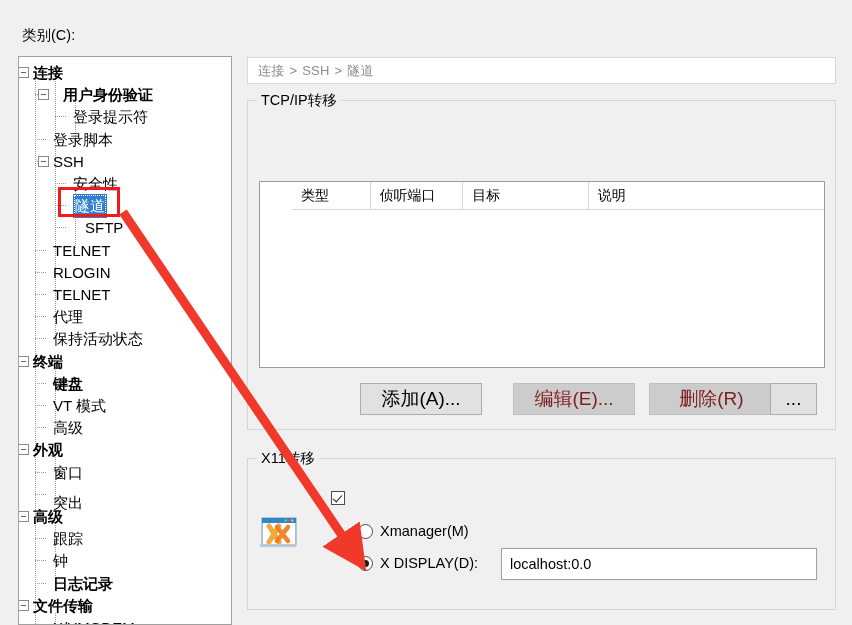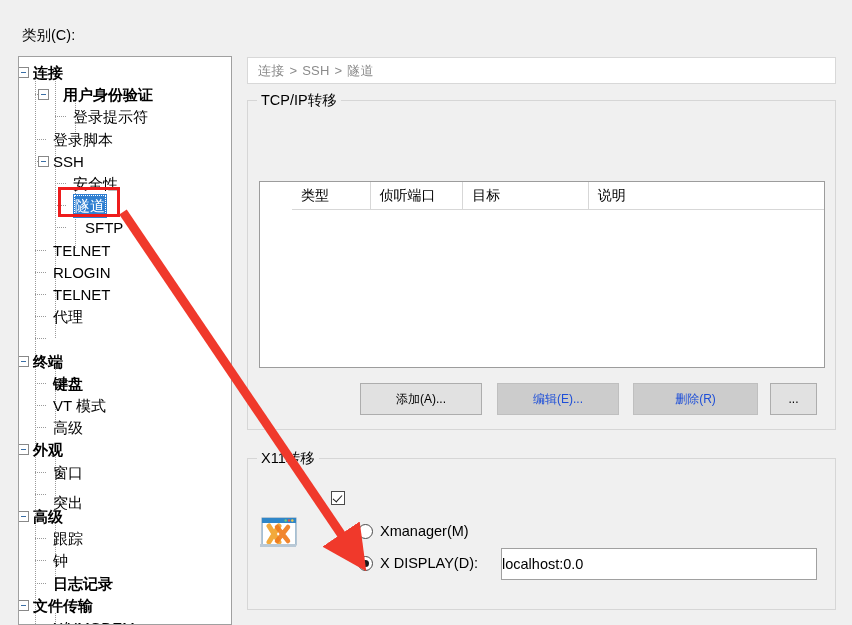--- a/index.html
+++ b/index.html
@@ -171,30 +171,31 @@
   .lv-th:last-child { border-right: none; }
   .lv-body { height: 158px; background: #fff; }
 
   
   .btn {
     position: absolute;
     height: 32px;
     background: #e1e1e1;
     border: 1px solid #adadad;
     box-sizing: border-box;
-    font-size: 12px;
+    font-size: 19px;
     color: #000;
     display: flex; align-items: center; justify-content: center;
     font-family: "Liberation Sans", sans-serif;
     white-space: nowrap;
   }
   .btn.disabled {
     background: #cccccc;
     border-color: #bfbfbf;
-    color: #1d4ed8;
+    color: #7f1d1d;
+    margin-left: 16px;
   }
 
   
   .cbox {
     position: absolute;
     width: 14px; height: 14px;
     border: 1px solid #4a4a4a;
     background: #fff;
     box-sizing: border-box;
   }
@@ -229,20 +230,21 @@
     white-space: nowrap;
   }
   .textinput {
     position: absolute;
     background: #ffffff;
     border: 1px solid #a0a0a0;
     box-sizing: border-box;
     font-size: 14.5px;
     color: #000;
     display: flex; align-items: center;
+    padding-left: 8px;
     font-family: "Liberation Sans", sans-serif;
   }
 
   
   .xm-icon { position: absolute; left: 260px; top: 514px; width: 40px; height: 37px; }
 
   
   .redbox {
     position: absolute;
     left: 58px; top: 187px;
@@ -328,20 +330,23 @@
         </div>
         <div class="hline" style="left: 16px; top: 237px; width: 11px;"></div>
         <div class="tnode" style="left: 34px; top: 226px;">
           <span class="tlabel">TELNET</span>
         </div>
         <div class="hline" style="left: 16px; top: 259.2px; width: 11px;"></div>
         <div class="tnode" style="left: 34px; top: 248.2px;">
           <span class="tlabel">代理</span>
         </div>
         <div class="hline" style="left: 16px; top: 281.4px; width: 11px;"></div>
+        <div class="tnode" style="left: 34px; top: 270.4px;">
+          <span class="tlabel">保持活动状态</span>
+        </div>
         <div class="exp" style="left: -1px; top: 298.6px;"></div>
         <div class="tnode" style="left: 14px; top: 292.6px;">
           <span class="tlabel bold">终端</span>
         </div>
         <div class="hline" style="left: 16px; top: 325.8px; width: 11px;"></div>
         <div class="tnode" style="left: 34px; top: 314.8px;">
           <span class="tlabel bold">键盘</span>
         </div>
         <div class="hline" style="left: 16px; top: 348px; width: 11px;"></div>
         <div class="tnode" style="left: 34px; top: 337px;">

